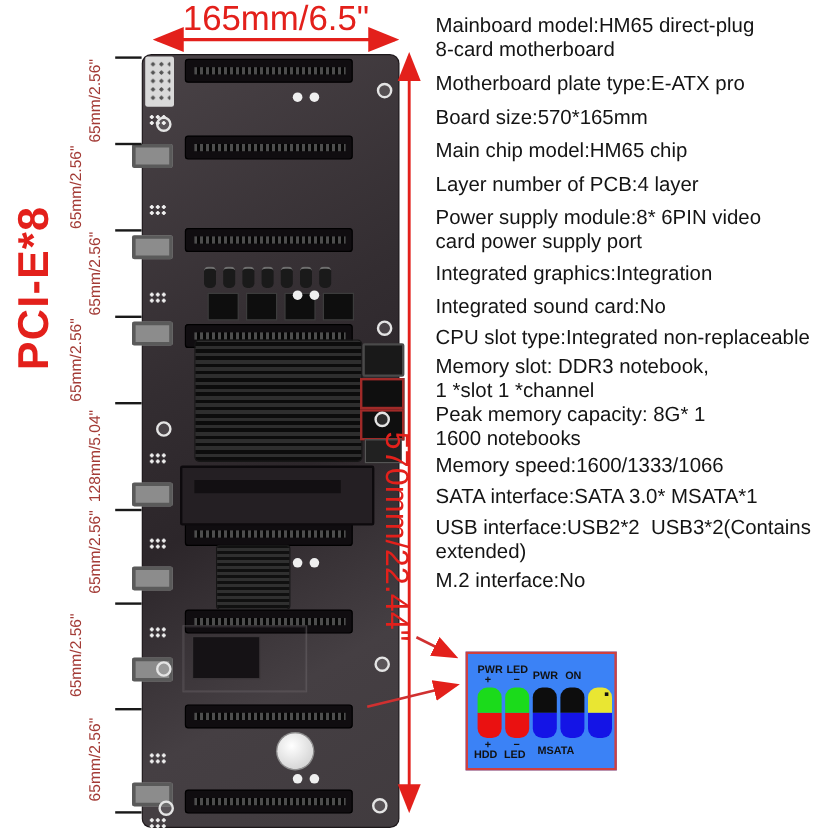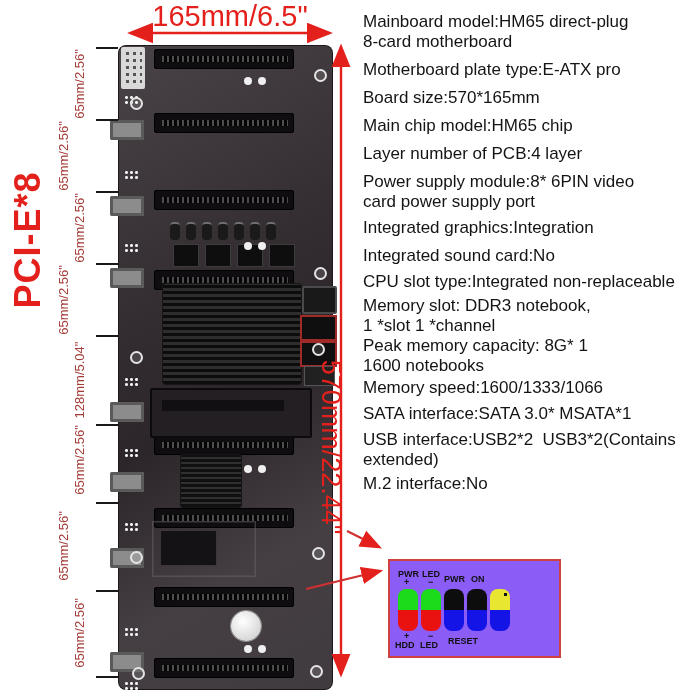--- a/index.html
+++ b/index.html
@@ -58,22 +58,22 @@
   .port-sm{position:absolute;left:186px;top:321px;width:29px;height:18px;background:#212121;border:1px solid #555;}
   .tl-header{position:absolute;left:3px;top:2px;width:24px;height:42px;background:#d9d9d9;border-radius:2px;}
   .tl-header::after{content:"";position:absolute;inset:3px;
         background:radial-gradient(circle,#555 1.5px,transparent 1.8px) 0 0/7px 7px;}
 
   
   .specs{position:absolute;left:363px;top:12px;width:340px;color:#141414;}
   .spec{margin:0 0 8px 0;font-size:17px;line-height:20px;white-space:pre-wrap;}
 
   
-  .pinbox{position:absolute;left:388px;top:559px;width:122px;height:95px;background:#8b5cf6;
-          border:2px solid #cf4040;padding-left:47px;}
+  .pinbox{position:absolute;left:388px;top:543px;width:122px;height:95px;background:#3b82f6;
+          border:2px solid #cf4040;}
   .pin-col{position:absolute;top:28px;width:20px;height:42px;}
   .pin-top{height:21px;border-radius:8px 8px 0 0;position:relative;}
   .pin-bottom{height:21px;border-radius:0 0 8px 8px;}
   .pin-dot{position:absolute;right:3px;top:4px;width:3px;height:3px;background:#111;}
   .pl{position:absolute;font-size:9px;font-weight:bold;color:#111;white-space:nowrap;
       font-family:"Liberation Sans",sans-serif;}
 </style>
 </head>
 <body>
 
@@ -240,16 +240,16 @@
         <div class="pin-top" style="background: rgb(233, 230, 50);">
           <span class="pin-dot"></span>
         </div>
         <div class="pin-bottom" style="background: rgb(20, 20, 230);"></div>
       </div>
 
     <span class="pl" style="left:14px;top:70px">+</span>
     <span class="pl" style="left:38px;top:70px">−</span>
     <span class="pl" style="left:5px;top:79px">HDD</span>
     <span class="pl" style="left:30px;top:79px">LED</span>
-    <span class="pl" style="left:58px;top:75px">RESET</span>
+    <span class="pl" style="left:58px;top:75px">MSATA</span>
   </div>
 
 </div>
 
 </body></html>

